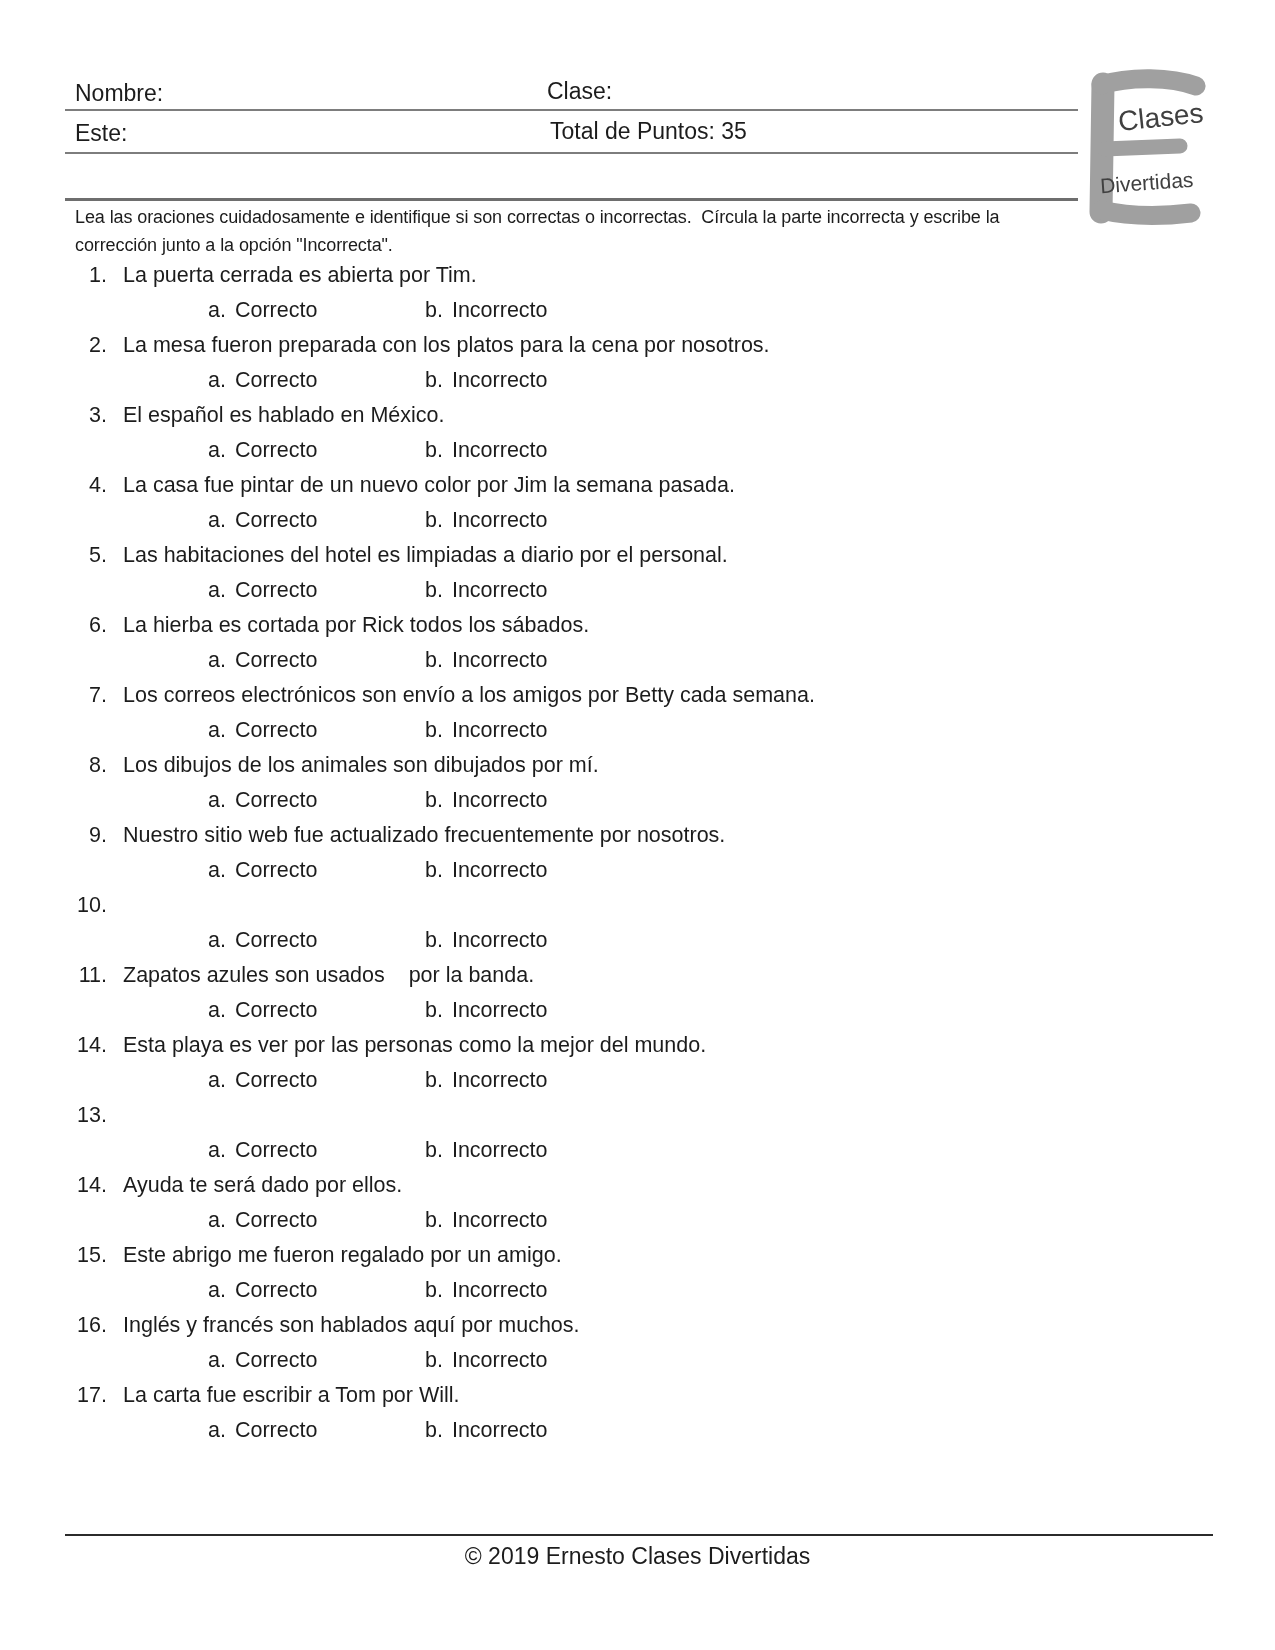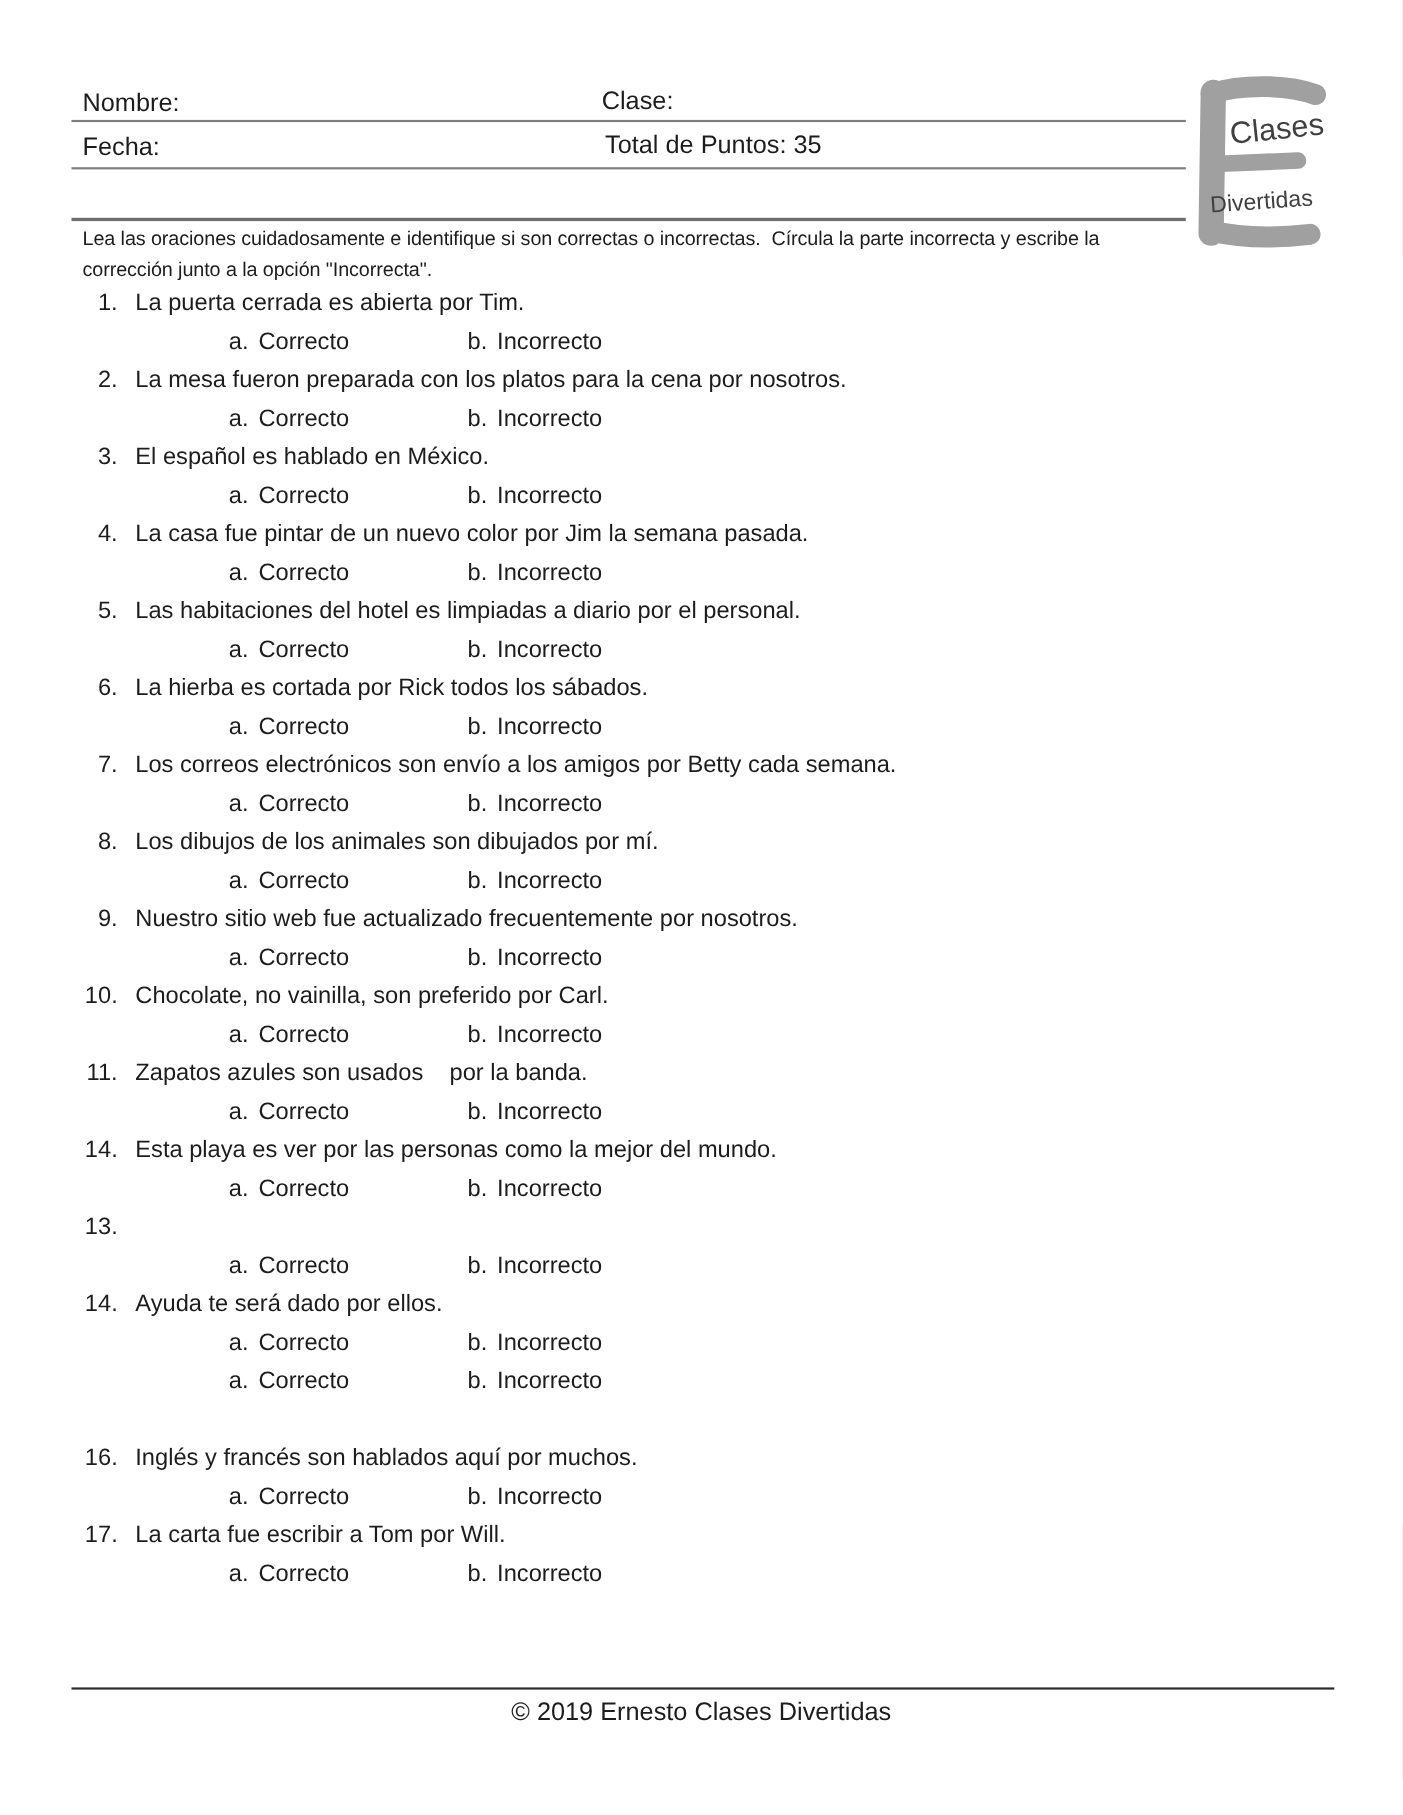--- a/index.html
+++ b/index.html
@@ -116,21 +116,21 @@
     font-size: 23px;
   }
 </style>
 </head>
 <body>
 
 <div class="page">
 
   <span class="hdr-label pos-name">Nombre:</span>
   <span class="hdr-label pos-class">Clase:</span>
-  <span class="hdr-label pos-date">Fecha:</span>
+  <span class="hdr-label pos-date">Este:</span>
   <span class="hdr-label pos-points">Total de Puntos: 35</span>
 
   <div class="hline hline-1"></div>
   <div class="hline hline-2"></div>
 
   <div class="hline hline-3"></div>
 
   <p class="instructions">Lea las oraciones cuidadosamente e identifique si son correctas o incorrectas.  Círcula la parte incorrecta y escribe la corrección junto a la opción "Incorrecta".</p>
 
   <div class="logo">
@@ -278,21 +278,20 @@
       </span>
       <span class="opt opt-b">
         <span class="opt-letter">b.</span><span class="opt-label">Incorrecto</span>
       </span>
     </div>
   </div>
 
   <div class="question">
     <div class="q-row">
       <span class="q-num">10.</span>
-      <span class="q-text">Chocolate, no vainilla, son preferido por Carl.</span>
     </div>
     <div class="opt-row">
       <span class="opt opt-a">
         <span class="opt-letter">a.</span><span class="opt-label">Correcto</span>
       </span>
       <span class="opt opt-b">
         <span class="opt-letter">b.</span><span class="opt-label">Incorrecto</span>
       </span>
     </div>
   </div>
@@ -350,20 +349,24 @@
       <span class="opt opt-a">
         <span class="opt-letter">a.</span><span class="opt-label">Correcto</span>
       </span>
       <span class="opt opt-b">
         <span class="opt-letter">b.</span><span class="opt-label">Incorrecto</span>
       </span>
     </div>
   </div>
 
   <div class="question">
+    <div class="q-row">
+      <span class="q-num">15.</span>
+      <span class="q-text">Este abrigo me fueron regalado por un amigo.</span>
+    </div>
     <div class="opt-row">
       <span class="opt opt-a">
         <span class="opt-letter">a.</span><span class="opt-label">Correcto</span>
       </span>
       <span class="opt opt-b">
         <span class="opt-letter">b.</span><span class="opt-label">Incorrecto</span>
       </span>
     </div>
   </div>
 

